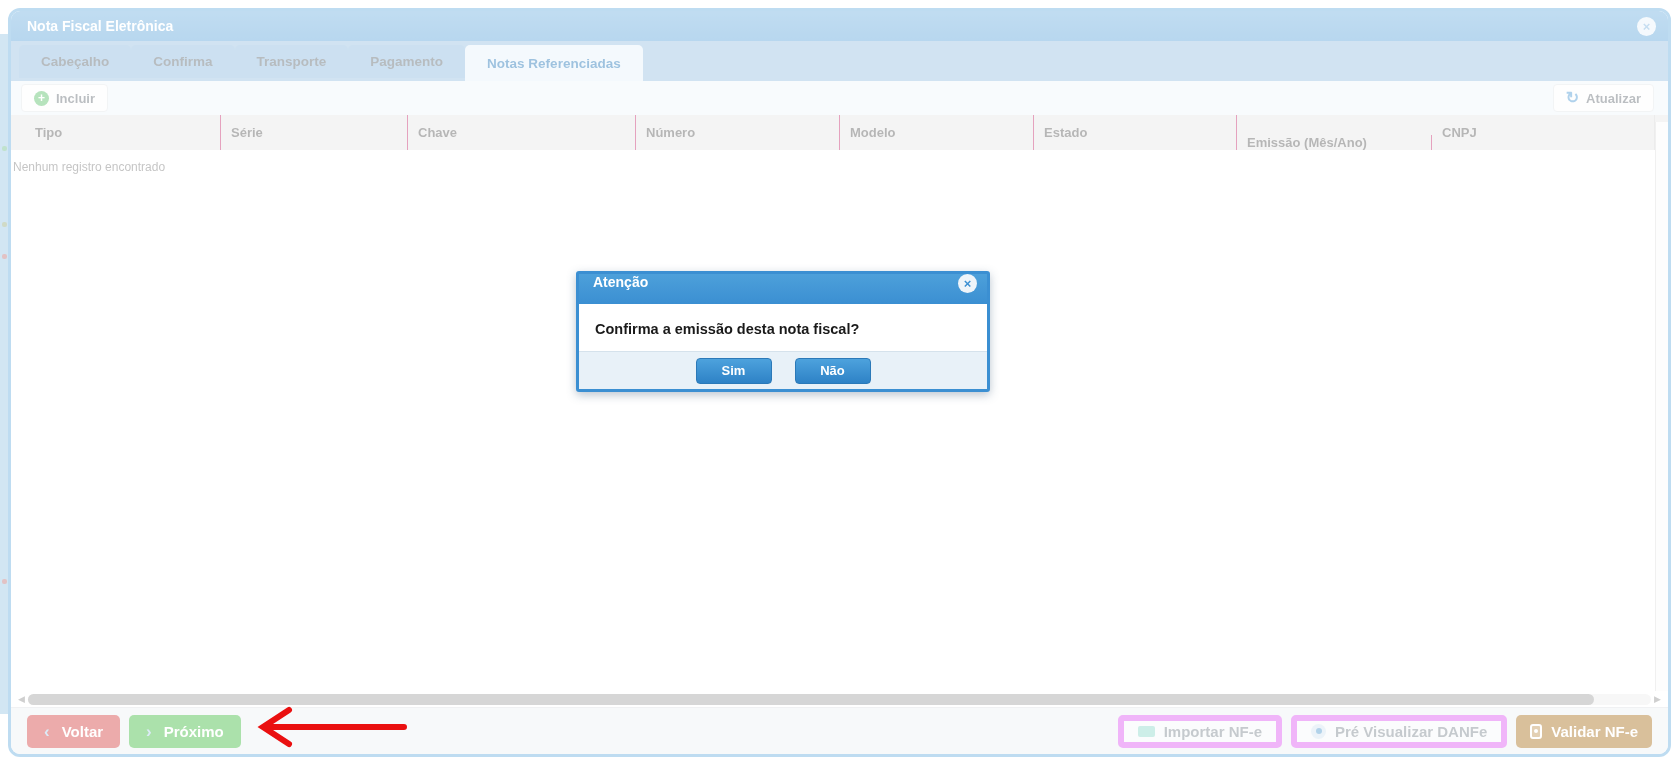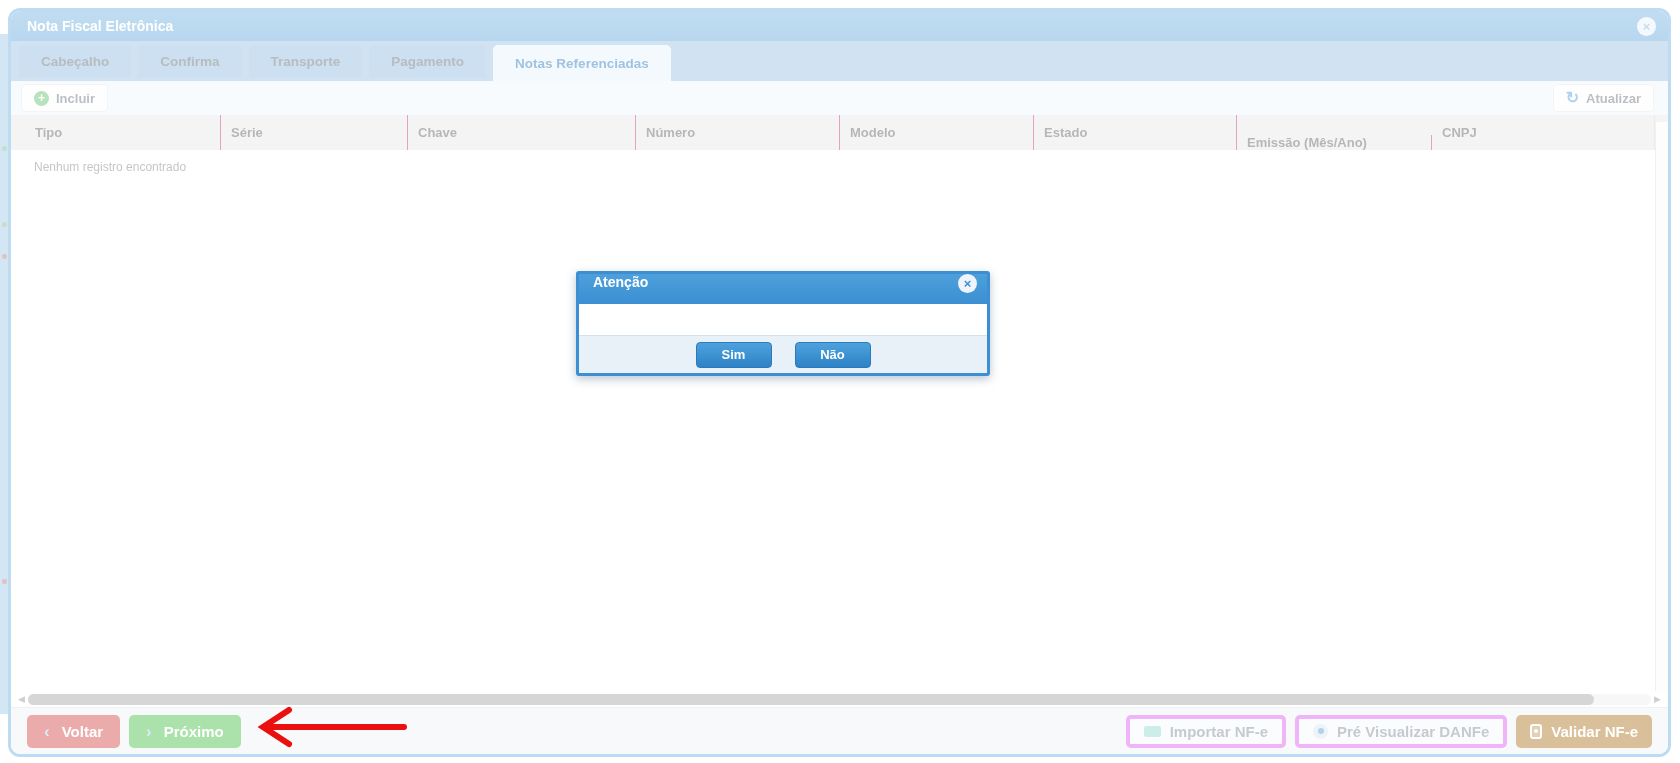--- a/index.html
+++ b/index.html
@@ -32,21 +32,21 @@
   .titlebar .spacer { flex:1; }
   .tool-close {
     width:19px; height:19px; border-radius:50%;
     background:rgba(255,255,255,.85); color:#6fabdb;
     display:flex; align-items:center; justify-content:center;
     font-size:13px; font-weight:bold; line-height:1;
   }
 
   .tabbar {
     flex:0 0 40px; background:#8cbade; display:flex; align-items:flex-start;
-    padding:4px 8px 0 8px; gap:7px;
+    padding:4px 8px 0 8px; 
   }
   .tab {
     height:33px; padding:0 22px; border-radius:5px 5px 0 0;
     background:#7fb2db; color:#4d5760; font-size:13.5px; font-weight:bold;
     display:flex; align-items:center;
   }
   .tab.active {
     height:36px; background:#e3f0fa; color:#0d68b0;
   }
 
@@ -74,21 +74,21 @@
   .gh-cell {
     display:flex; align-items:center; padding:0 10px;
     border-right:1px solid #be185d;
   }
   .gh-cell.c0{width:196px;} .gh-cell.c1{width:228px;} .gh-cell.c2{width:187px;}
   .gh-cell.c3{width:204px;} .gh-cell.c4{width:194px;} .gh-cell.c5{width:203px;}
   .gh-cell.c6{width:195px;margin-top:20px;} .gh-cell.c7{flex:1; border-right:1px solid #cfcfcf;}
   .gh-pad { width:14px; }
 
   .grid-body { flex:1; background:#ffffff; position:relative; }
-  .empty-msg { position:absolute; left:23px; top:10px; font-size:12px; color:#6e6e6e; }
+  .empty-msg { position:absolute; left:2px; top:10px; font-size:12px; color:#6e6e6e; }
   .vscroll-strip {
     position:absolute; right:0; top:-28px; bottom:0; width:13px;
     border-left:1px solid #d9d9d9; background:#fafafa;
   }
 
   .hscroll {
     flex:0 0 16px; display:flex; align-items:center; padding:0 4px; background:#ffffff;
   }
   .scroll-arrow { color:#888; font-size:9px; line-height:1; padding:0 3px; }
   .hs-track { flex:1; height:11px; border-radius:6px; background:#ececec; position:relative; }
@@ -101,21 +101,21 @@
   .btn-main {
     height:33px; display:inline-flex; align-items:center; gap:12px;
     border-radius:5px; padding:0 17px; color:#ffffff; font-size:15px; font-weight:bold;
   }
   .btn-red { background:#d02f2f; }
   .btn-green { background:#2fb52f; }
   .chev { color:#a8cdec; font-size:17px; font-weight:bold; line-height:1; }
   .footer .spacer { flex:1; }
   .btn-ghost {
     height:33px; display:inline-flex; align-items:center; gap:9px;
-    background:rgba(255,255,255,.55); border:4px solid #d946ef; border-radius:5px;
+    background:rgba(255,255,255,.55); border:6px solid #d946ef; border-radius:5px;
     padding:0 14px; color:#6f7a84; font-size:15px; font-weight:bold;
   }
   .ico-card {
     width:17px; height:11px; border-radius:2px; background:#82d4c5;
     display:inline-block;
   }
   .ico-eye {
     width:15px; height:15px; border-radius:50%; background:#cfe2ef; position:relative; display:inline-block;
   }
   .ico-eye::after {
@@ -293,20 +293,21 @@
 
 <div class="overlay"></div>
 
 <div class="modal">
   <div class="modal-header">
     <span>Atenção</span>
     <span class="spacer"></span>
     <span class="modal-close">×</span>
   </div>
   <div class="modal-body">
+    <div class="modal-question">Confirma a emissão desta nota fiscal?</div>
   </div>
   <div class="modal-footer">
     <div class="btn-dlg">
       <span>Sim</span>
     </div>
     <div class="btn-dlg">
       <span>Não</span>
     </div>
   </div>
 </div>

